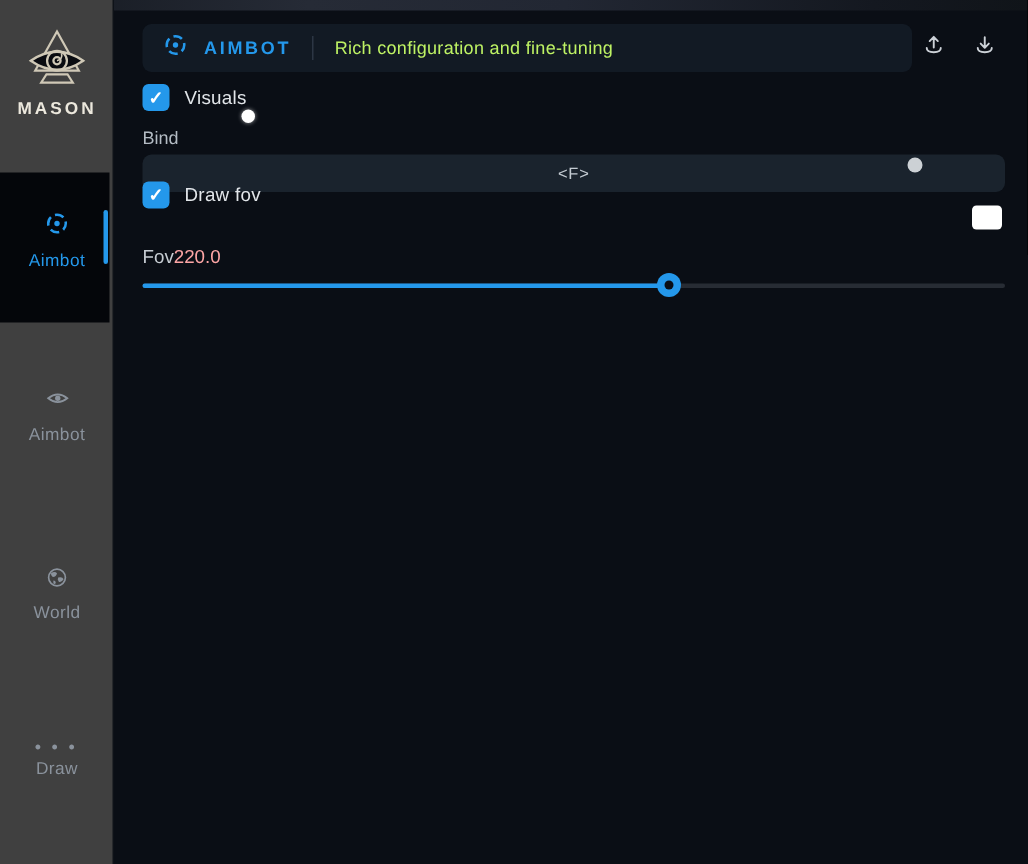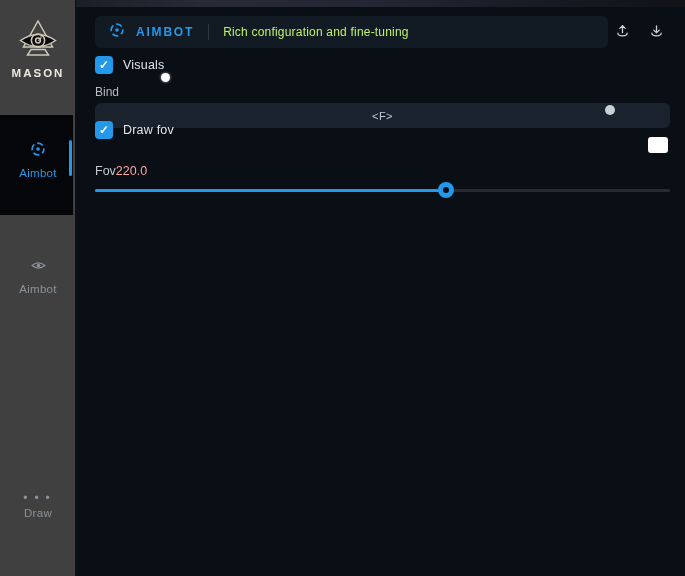--- a/index.html
+++ b/index.html
@@ -144,20 +144,31 @@
     <div class="nav-item nav-visuals">
       <span>
         <svg width="17" height="17" viewBox="0 0 20 20">
           <path d="M2.5 10 Q10 4 17.5 10 Q10 16 2.5 10 Z" fill="none" stroke="currentColor" stroke-width="1.4"></path>
           <circle cx="10" cy="10" r="2.1" fill="currentColor"></circle>
         </svg>
       </span>
       <span class="nav-label">Aimbot</span>
     </div>
 
+    <div class="nav-item nav-world">
+      <span>
+        <svg width="16" height="16" viewBox="0 0 20 20">
+          <circle cx="10" cy="10" r="7" fill="none" stroke="currentColor" stroke-width="1.4"></circle>
+          <path d="M5 6.5 Q8 4.5 10 6.5 Q9.5 9.5 6.5 9.5 Q4.5 8.5 5 6.5 Z" fill="currentColor"></path>
+          <path d="M11 10 Q14.5 9 15.5 11.5 Q13.5 14.5 11.5 13.5 Q10 11.5 11 10 Z" fill="currentColor"></path>
+          <path d="M7 12.5 Q9 12.5 9 14.5 Q8 16 7 15 Z" fill="currentColor"></path>
+        </svg>
+      </span>
+      <span class="nav-label">World</span>
+    </div>
 
     <div class="nav-item nav-misc">
       <span class="dots">• • •</span>
       <span class="nav-label">Draw</span>
     </div>
   </div>
 
   <div class="header-bar">
     <span style="color:#2498eb">
       <svg width="18" height="18" viewBox="0 0 20 20">

